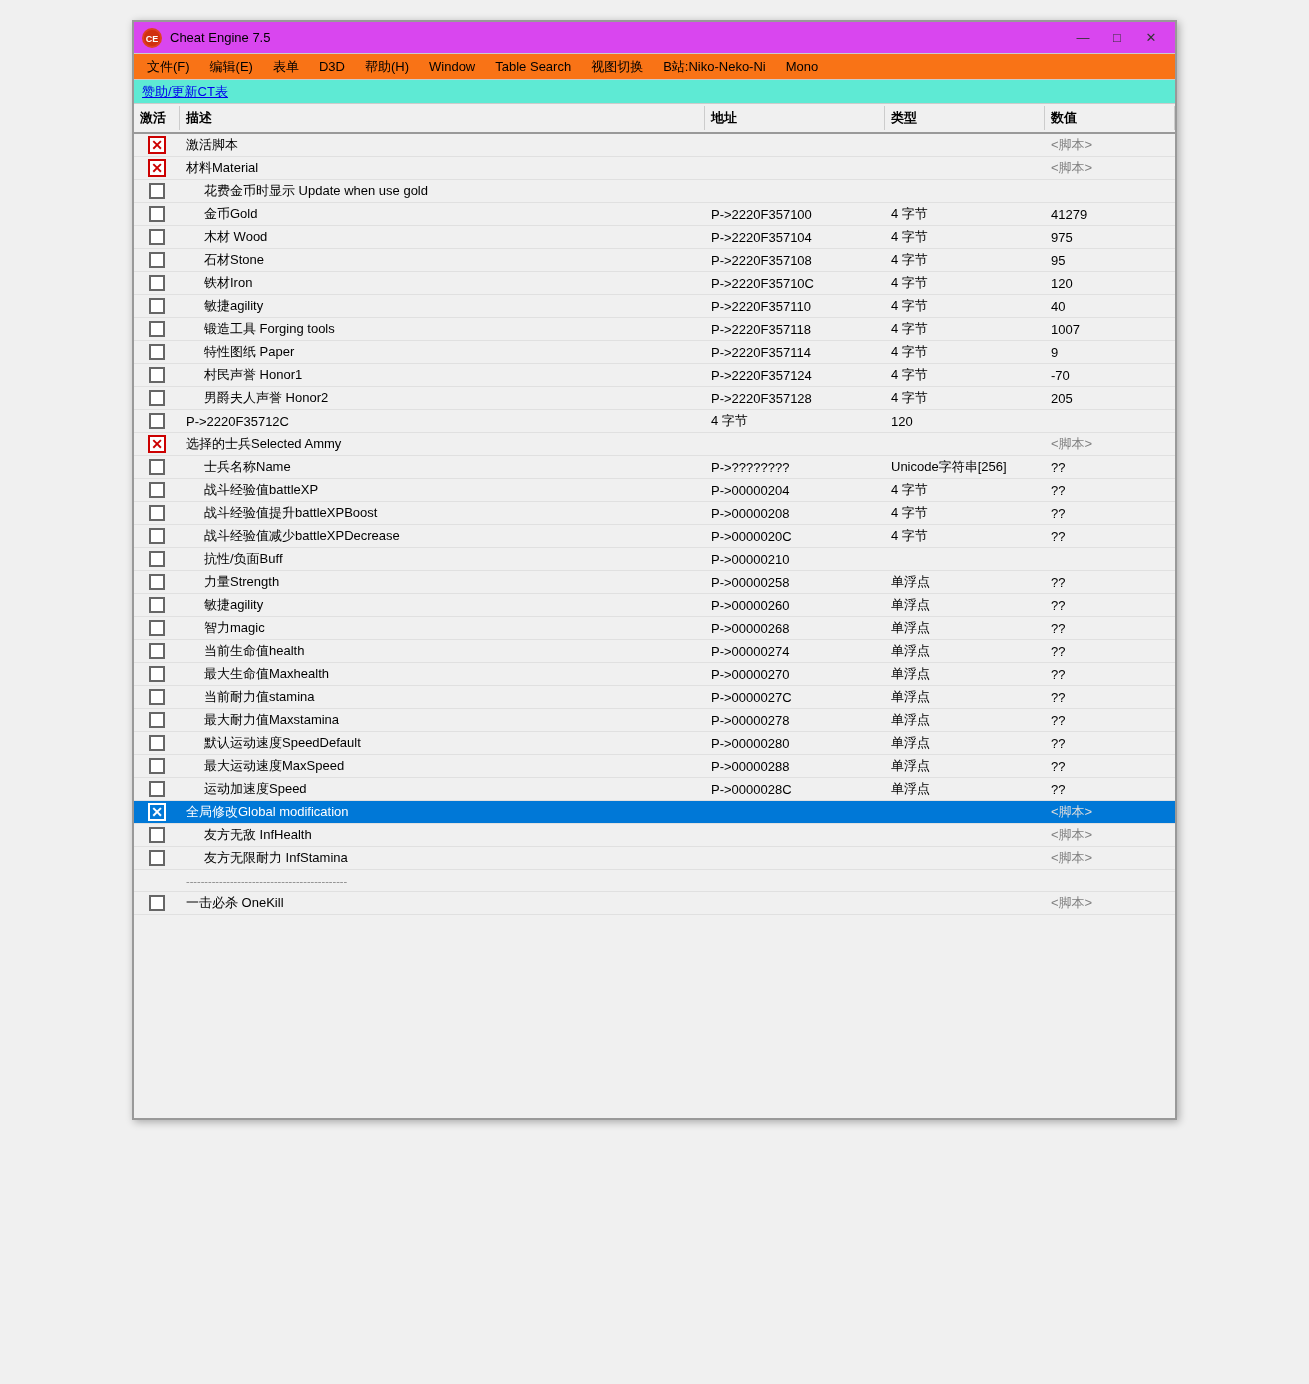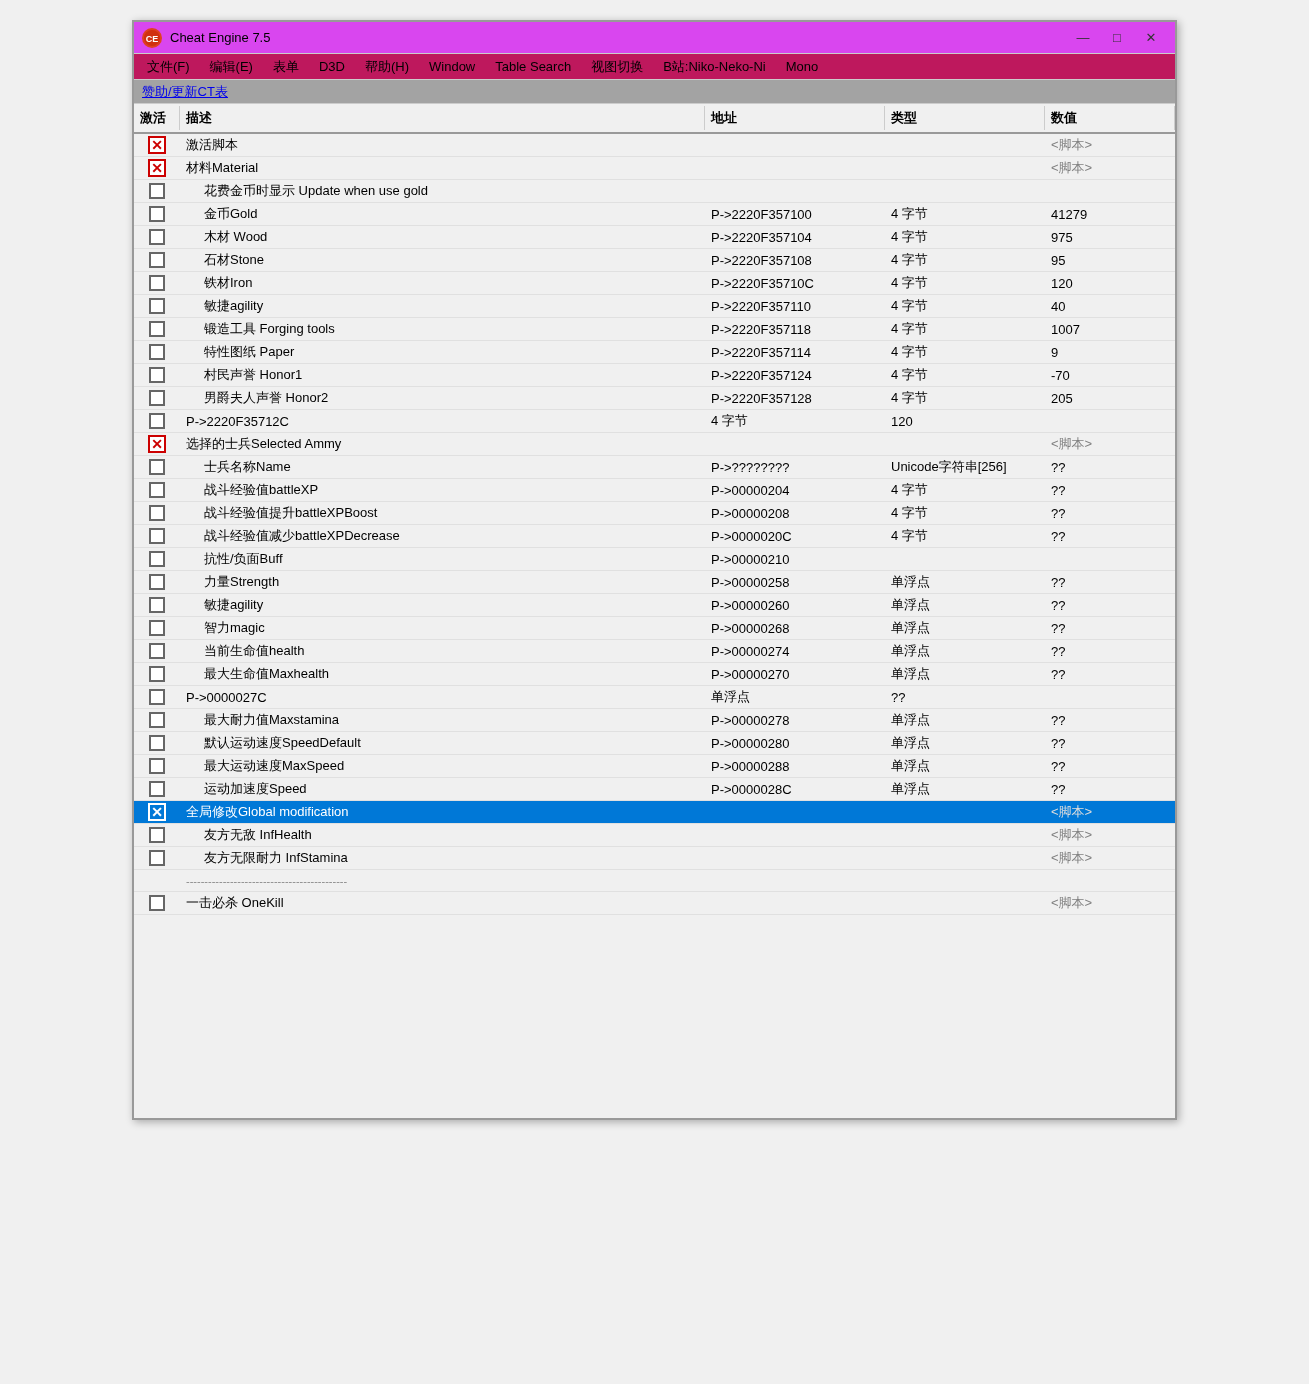--- a/index.html
+++ b/index.html
@@ -60,37 +60,37 @@
       background: transparent;
       border: none;
       cursor: pointer;
       font-size: 13px;
       display: flex;
       align-items: center;
       justify-content: center;
       color: #333;
     }
     .menu-bar {
-      background: #be185d;
+      background: #f97316;
       height: 26px;
       display: flex;
       align-items: center;
       padding: 0 4px;
       border-bottom: 1px solid #ccc;
       gap: 2px;
     }
     .menu-item {
       padding: 2px 8px;
       cursor: pointer;
       font-size: 13px;
       color: #000;
       border: 1px solid transparent;
     }
     .support-bar {
-      background: #a3a3a3;
+      background: #5eead4;
       height: 24px;
       display: flex;
       align-items: center;
       padding: 0 8px;
       border-bottom: 1px solid #ccc;
       font-size: 13px;
       color: #000;
     }
     .table-area {
       flex: 1;
@@ -422,20 +422,21 @@
           </div>
           <div class="cell" style="padding-left: 24px;">最大生命值Maxhealth</div>
           <div class="cell">P-&gt;00000270</div>
           <div class="cell">单浮点</div>
           <div class="cell">??</div>
         </div>
         <div class="table-row">
           <div class="cell activate-cell">
             <span class="checkbox"></span>
           </div>
+          <div class="cell" style="padding-left: 24px;">当前耐力值stamina</div>
           <div class="cell">P-&gt;0000027C</div>
           <div class="cell">单浮点</div>
           <div class="cell">??</div>
         </div>
         <div class="table-row">
           <div class="cell activate-cell">
             <span class="checkbox"></span>
           </div>
           <div class="cell" style="padding-left: 24px;">最大耐力值Maxstamina</div>
           <div class="cell">P-&gt;00000278</div>

